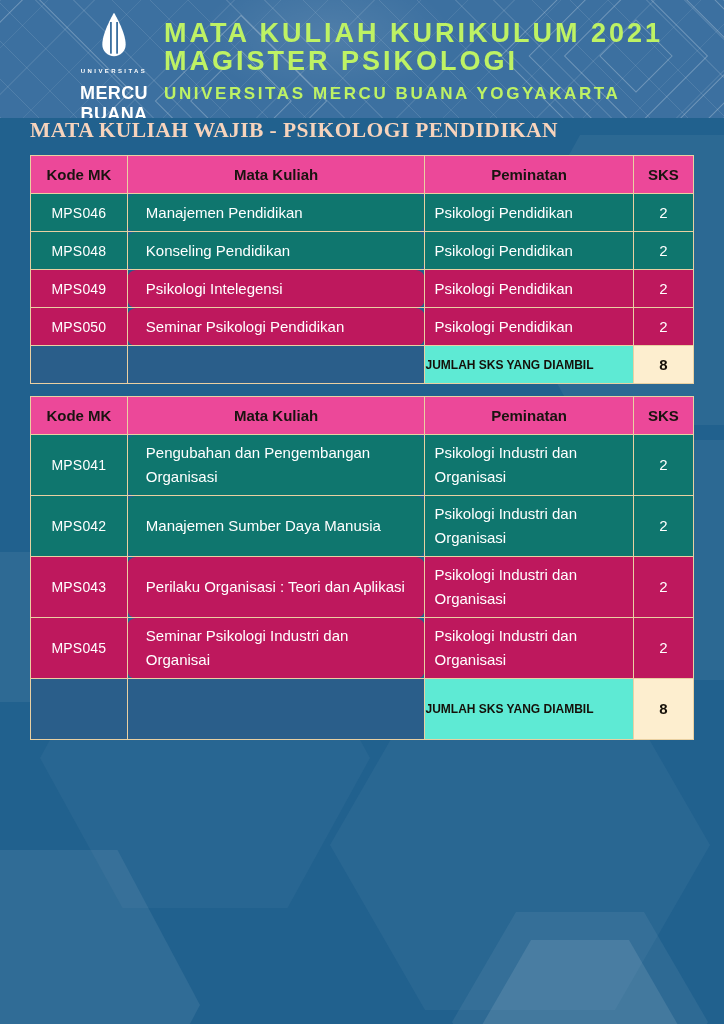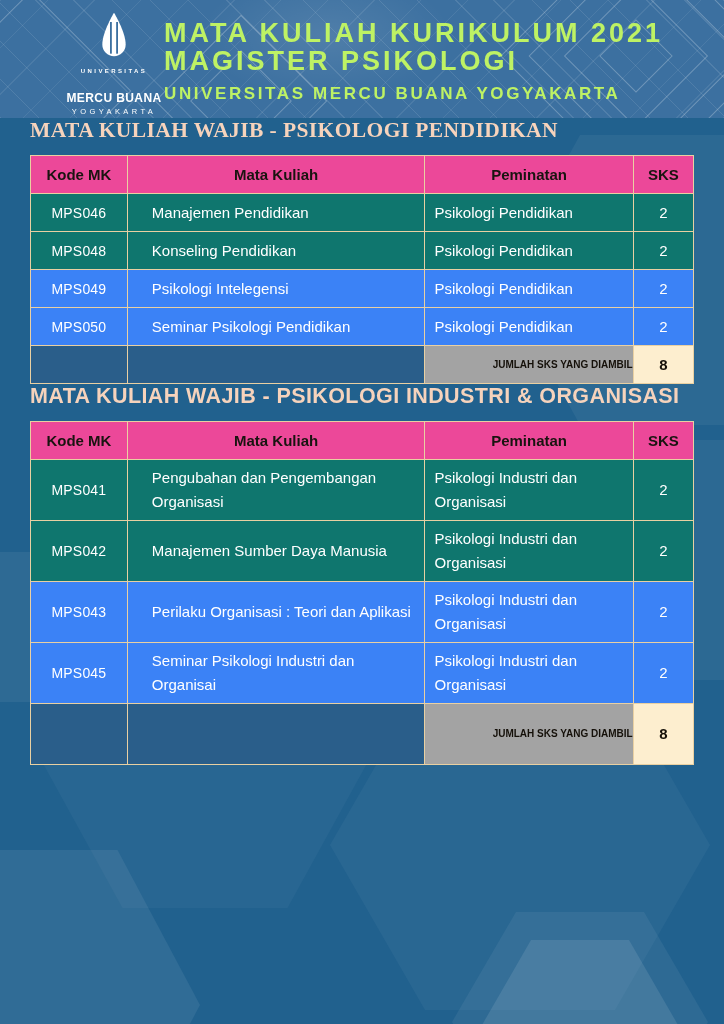--- a/index.html
+++ b/index.html
@@ -30,21 +30,21 @@
   .dmd {
     position:absolute; border:1px solid rgba(255,255,255,0.26);
     transform:rotate(45deg);
   }
   
   .logo {
     position:absolute; left:56px; top:12px; width:116px; text-align:center;
     color:#ffffff; z-index:3;
   }
   .logo-univ { font-size:6px; font-weight:700; letter-spacing:2.4px; margin-top:2px; }
-  .logo-name { font-size:12px; font-weight:700; letter-spacing:0.4px; margin-top:17px; }
+  .logo-name { font-size:18px; font-weight:700; letter-spacing:0.4px; margin-top:9px; }
   .logo-city { font-size:7.5px; font-weight:400; letter-spacing:3.4px; margin-top:2px; }
   
   .titles { position:absolute; left:164px; top:19px; color:#bef264; z-index:3; white-space:nowrap; }
   .t1, .t2 { font-size:27px; font-weight:700; letter-spacing:3px; line-height:28px; }
   .t3 { font-size:17px; font-weight:700; letter-spacing:2.6px; line-height:22px; margin-top:8px; }
   
   main { position:absolute; top:118px; left:0; width:724px; padding:0 30px; box-sizing:border-box; z-index:1; }
   h2.sec {
     margin:0; color:#f6d3bc; font-size:21.5px; font-weight:700; letter-spacing:0.4px;
   }
@@ -53,28 +53,28 @@
   table { border-collapse:collapse; width:100%; margin-top:12px; table-layout:fixed; }
   th, td { border:1.5px solid #e9d0a2; padding:0; box-sizing:border-box; }
   thead th {
     background:#ec4899; color:#191410; font-size:15px; font-weight:700;
     height:38px; text-align:center;
   }
   tbody td { color:#ffffff; font-size:15px; vertical-align:middle; line-height:24px; }
   .t1-table tbody tr { height:38px; }
   .t2-table tbody tr { height:61px; }
   tr.r-dark td  { background:#0f766e; }
-  tr.r-light td { background:#3b82f6; }
+  tr.r-light td { background:#be185d; }
   td.c-kode { text-align:center; font-size:14px; letter-spacing:0.2px; }
-  td.c-mk  { padding-left:24px; padding-right:8px; }
+  td.c-mk  { padding-left:18px; padding-right:8px;border-radius:9px; }
   td.c-pem { padding-left:9px;  padding-right:6px; }
   td.c-sks { text-align:center; }
   tr.total { height:38px; }
   tr.total td.t-empty { background:#2a5e8a; }
-  tr.total td.t-label { background:#a3a3a3; color:#151009; font-weight:700; font-size:10px; text-align:right; }
+  tr.total td.t-label { background:#5eead4; color:#151009; font-weight:700; font-size:12px; text-align:left; }
   tr.total td.t-value { background:#fdeecf; color:#151009; font-weight:700; font-size:15px; text-align:center; }
 </style>
 </head>
 <body>
 
 <div class="page">
 
   <div class="hex" style="left:500px; top:135px; width:320px; height:290px; background:rgba(255,255,255,0.05);"></div>
   <div class="hex" style="left:610px; top:440px; width:260px; height:240px; background:rgba(255,255,255,0.05);"></div>
   <div class="hex" style="left:-70px; top:552px; width:160px; height:150px; background:rgba(255,255,255,0.06);"></div>
@@ -159,21 +159,20 @@
             <td class="t-empty"></td>
             <td class="t-empty"></td>
             <td class="t-label">JUMLAH SKS YANG DIAMBIL</td>
             <td class="t-value">8</td>
           </tr>
         </tbody>
       </table>
     </section>
 
     <section>
-      <h2 class="sec sec2">MATA KULIAH WAJIB - PSIKOLOGI INDUSTRI &amp; ORGANISASI</h2>
       <table class="t2-table">
         <colgroup>
           <col style="width:14.6%">
             <col style="width:44.9%">
             <col style="width:31.4%">
             <col style="width:9.1%">
         </colgroup>
         <thead>
           <tr>
             <th>Kode MK</th>

